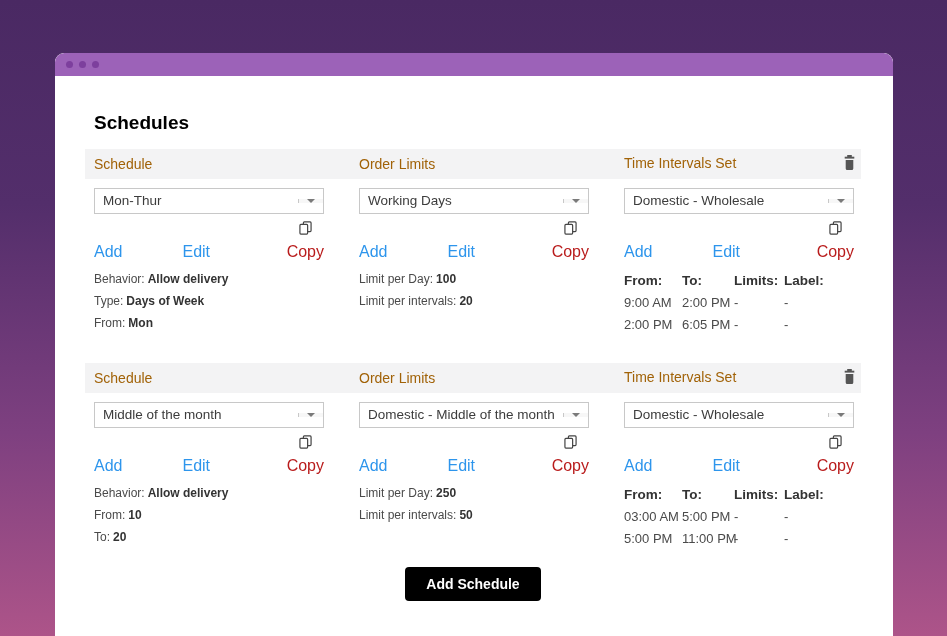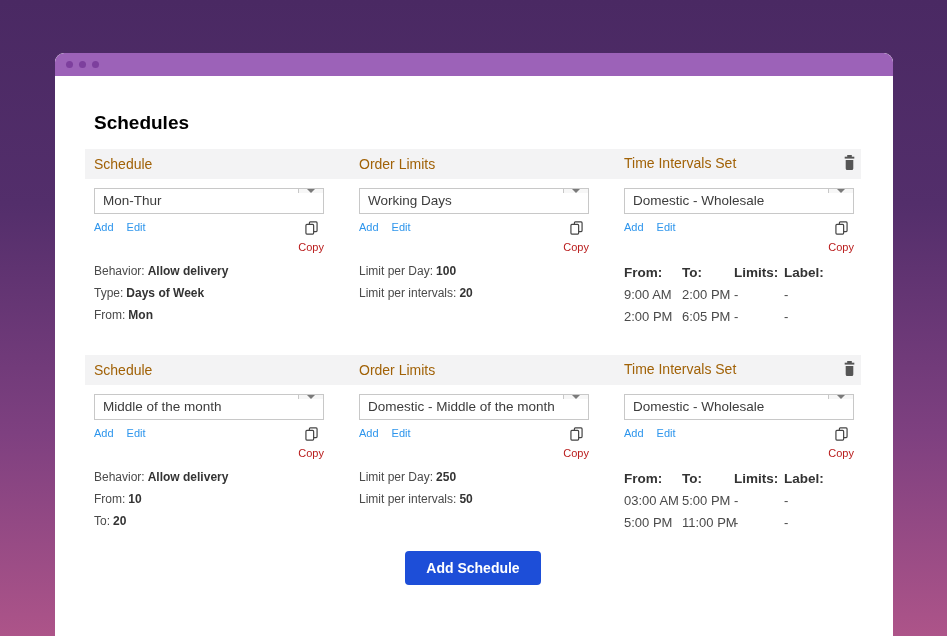--- a/index.html
+++ b/index.html
@@ -31,50 +31,50 @@
     align-items: center; background: #f3f3f4; height: 30px;
     font-size: 14px; color: #a16207;
   }
   .hcell.c1 { padding-left: 9px; }
   .hcell.c3 { display: flex; align-items: flex-start; justify-content: space-between; padding-right: 5px; }
   .trash-btn { display: inline-flex; align-items: center; cursor: pointer; background: none; border: none; padding: 0; }
   .sec-body { display: grid; grid-template-columns: 274px 265px 1fr; margin-top: 9px; }
   .col.c1 { padding-left: 9px; }
   .dropdown {
     width: 230px; height: 26px; border: 1px solid #c8c8c8; background: #fff;
-    display: flex; align-items: flex-start; cursor: pointer;
+    display: flex; align-items: center; cursor: pointer;
   }
   .dd-value {
     flex: 1; min-width: 0; font-size: 13.5px; color: #3c3c3c; line-height: 24px;
     padding: 0 8px; white-space: nowrap; overflow: hidden; text-overflow: ellipsis;
   }
   .dd-btn {
     width: 25px; border-left: 1px solid #c8c8c8; background: #f7f7f7;
     display: flex; align-items: center; justify-content: center;
   }
   .caret {
     width: 0; height: 0; display: block;
     border-left: 4px solid transparent; border-right: 4px solid transparent;
     border-top: 4px solid #7a7a7a;
   }
-  .links { display: flex; align-items: flex-start; width: 230px; margin-top: 7px; font-size: 11px; }
+  .links { display: flex; align-items: flex-end; width: 230px; margin-top: 7px; font-size: 16px; gap: 47px; }
   .links a { color: #2d95ec; text-decoration: none; margin-right: 13px; cursor: pointer; }
   .copy { margin-left: auto; margin-right: 0; color: #b91c1c; display: inline-flex; align-items: center; gap: 4px; cursor: pointer; flex-direction: column; }
   .details { margin-top: 7px; font-size: 12px; color: #4a4a4a; }
   .detail { line-height: 22px; white-space: nowrap; }
   .dvalue { font-weight: bold; color: #333333; margin-left: 3px; }
   .itable {
     margin-top: 9px; display: grid; grid-template-columns: 58px 52px 50px 1fr;
     font-size: 13px; color: #4a4a4a;
   }
   .itable > span { line-height: 22px; white-space: nowrap; }
   .itable .th { font-weight: bold; color: #333333; font-size: 13.5px; }
   .btn-row { text-align: center; margin-top: 17px; }
   .add-btn {
-    background: #1d4ed8; color: #ffffff; font-weight: bold; font-size: 14px;
+    background: #000000; color: #ffffff; font-weight: bold; font-size: 14px;
     font-family: inherit; border: none; border-radius: 4px;
     padding: 9px 21px; cursor: pointer;
   }
 </style>
 </head>
 <body>
 
 <div class="bg">
   <div class="window">
     <div class="titlebar">

